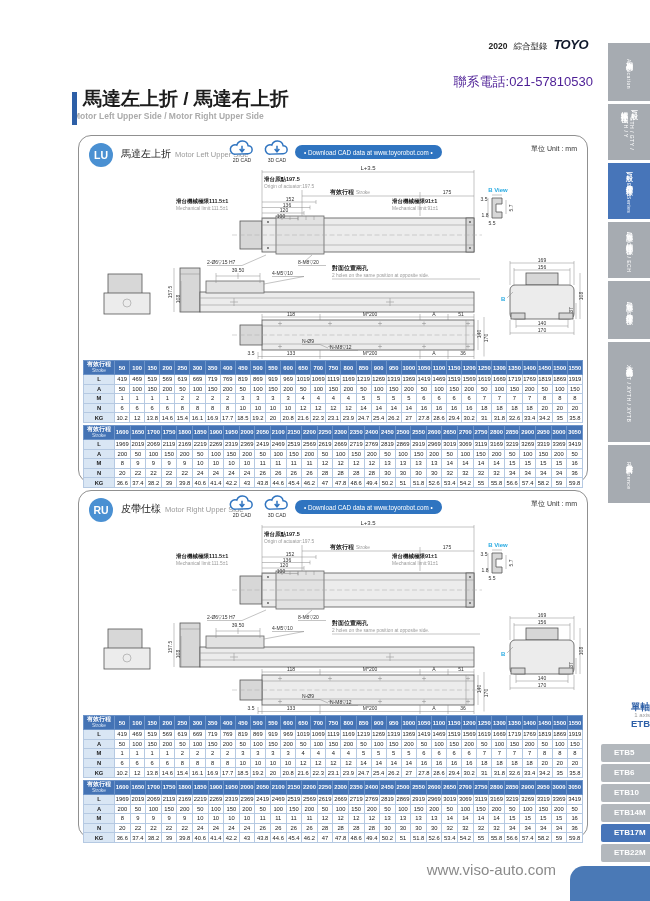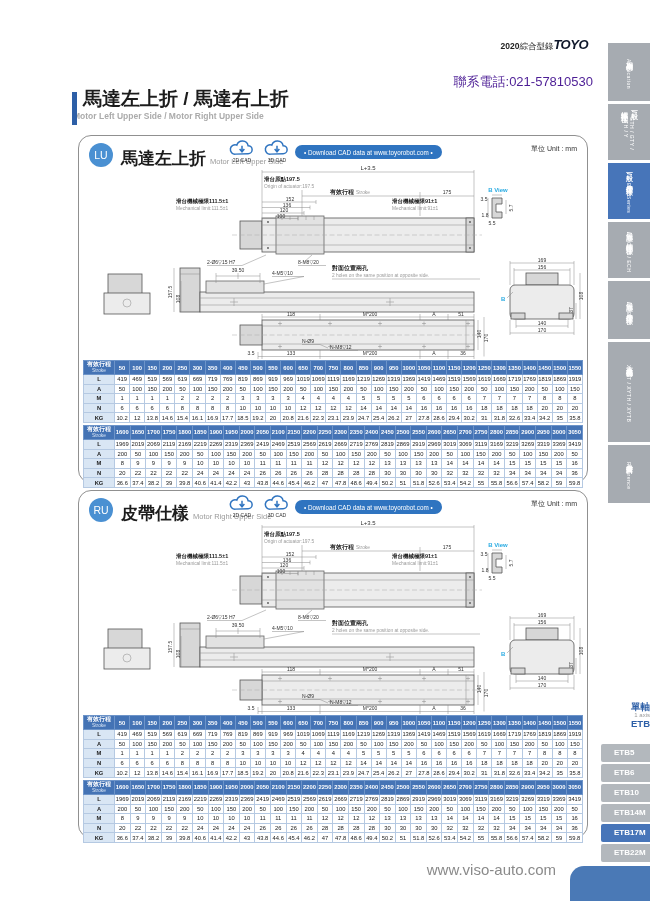--- a/index.html
+++ b/index.html
@@ -1,19 +1,19 @@
 <!DOCTYPE html>
 <html><head>
 <meta charset="utf-8">
 <style>
   html,body{margin:0;padding:0;background:#fff;}
   #page{position:relative;width:650px;height:901px;background:#fff;overflow:hidden;
         font-family:"Liberation Sans","DejaVu Sans",sans-serif;color:#222;}
   
-  .catalog-line{position:absolute;top:37px;right:62px;font-size:8.5px;color:#222;display:flex;align-items:baseline;gap:0;}
+  .catalog-line{position:absolute;top:37px;right:62px;font-size:8.5px;color:#222;display:flex;align-items:baseline;gap:6px;}
   .catalog-line .yr{font-weight:bold;}
   .catalog-line .logo{font-size:13px;font-weight:bold;font-style:italic;letter-spacing:-0.5px;color:#0f172a;}
   .contact{position:absolute;top:73px;right:57px;font-size:13px;color:#4c1d95;}
   .title-block{position:absolute;left:72px;top:90px;}
   .title-block .bar{position:absolute;left:0;top:2px;width:4.5px;height:33px;background:#2d5fa7;}
   .title-block .tz{margin-left:11px;font-size:19px;font-weight:bold;color:#1c1c1c;line-height:18px;}
   .title-block .te{margin-left:1px;font-size:8.5px;font-weight:bold;color:#ababab;margin-top:3px;}
   .footer-url{position:absolute;top:861px;right:94px;font-size:15px;font-weight:normal;color:#8a8a8a;}
   .corner-box{position:absolute;right:0;top:866px;width:80px;height:35px;background:#4a79b6;border-radius:14px 0 0 0;}
   
@@ -27,23 +27,23 @@
   .series .sz{color:#2d5fa7;font-weight:bold;font-size:9.5px;}
   .series .se{color:#999;font-size:6px;}
   .series .sn{color:#2d5fa7;font-weight:bold;font-size:9.5px;}
   .models{position:absolute;right:0;top:744px;width:49px;}
   .model{height:18px;line-height:18px;margin-bottom:2px;background:#b3b8bd;color:#fff;
          font-size:8px;font-weight:bold;padding-left:13px;box-sizing:border-box;border-radius:2px 0 0 2px;}
   .model.active{background:#4775b9;}
   
   .panel{position:absolute;left:78px;width:510px;height:348px;border:1.5px solid #909090;border-radius:13px;background:#fff;box-sizing:border-box;}
   .badge{position:absolute;left:10px;top:7px;width:24px;height:24px;border-radius:50%;background:#4a90d2;
-         color:#fff;font-weight:normal;font-size:10.5px;text-align:center;line-height:24px;}
+         color:#fff;font-weight:bold;font-size:10.5px;text-align:center;line-height:24px;}
   .ptitle{position:absolute;left:42px;top:11px;display:flex;align-items:baseline;gap:4px;white-space:nowrap;}
-  .ptitle .pz{font-size:17px;font-weight:bold;color:#1c1c1c;}
+  .ptitle .pz{font-size:10px;font-weight:normal;color:#1c1c1c;}
   .ptitle .pe{font-size:7.5px;color:#9a9a9a;}
   .clouds{position:absolute;left:148px;top:3px;display:flex;gap:5px;}
   .cloud{width:30px;text-align:center;}
   .cloud svg{width:30px;height:19px;display:block;}
   .cloud .cl-label{font-size:5px;color:#333;line-height:5px;}
   .pill{position:absolute;left:216px;top:9px;background:#2f74c0;color:#fff;font-size:6.3px;
         padding:3.5px 9px;border-radius:8px;white-space:nowrap;}
   .unit{position:absolute;right:10px;top:8px;font-size:7px;color:#333;}
   .drawing-mount{position:absolute;left:1px;top:26px;width:506px;height:197px;}
   .drawing-mount svg{width:506px;height:197px;display:block;}

